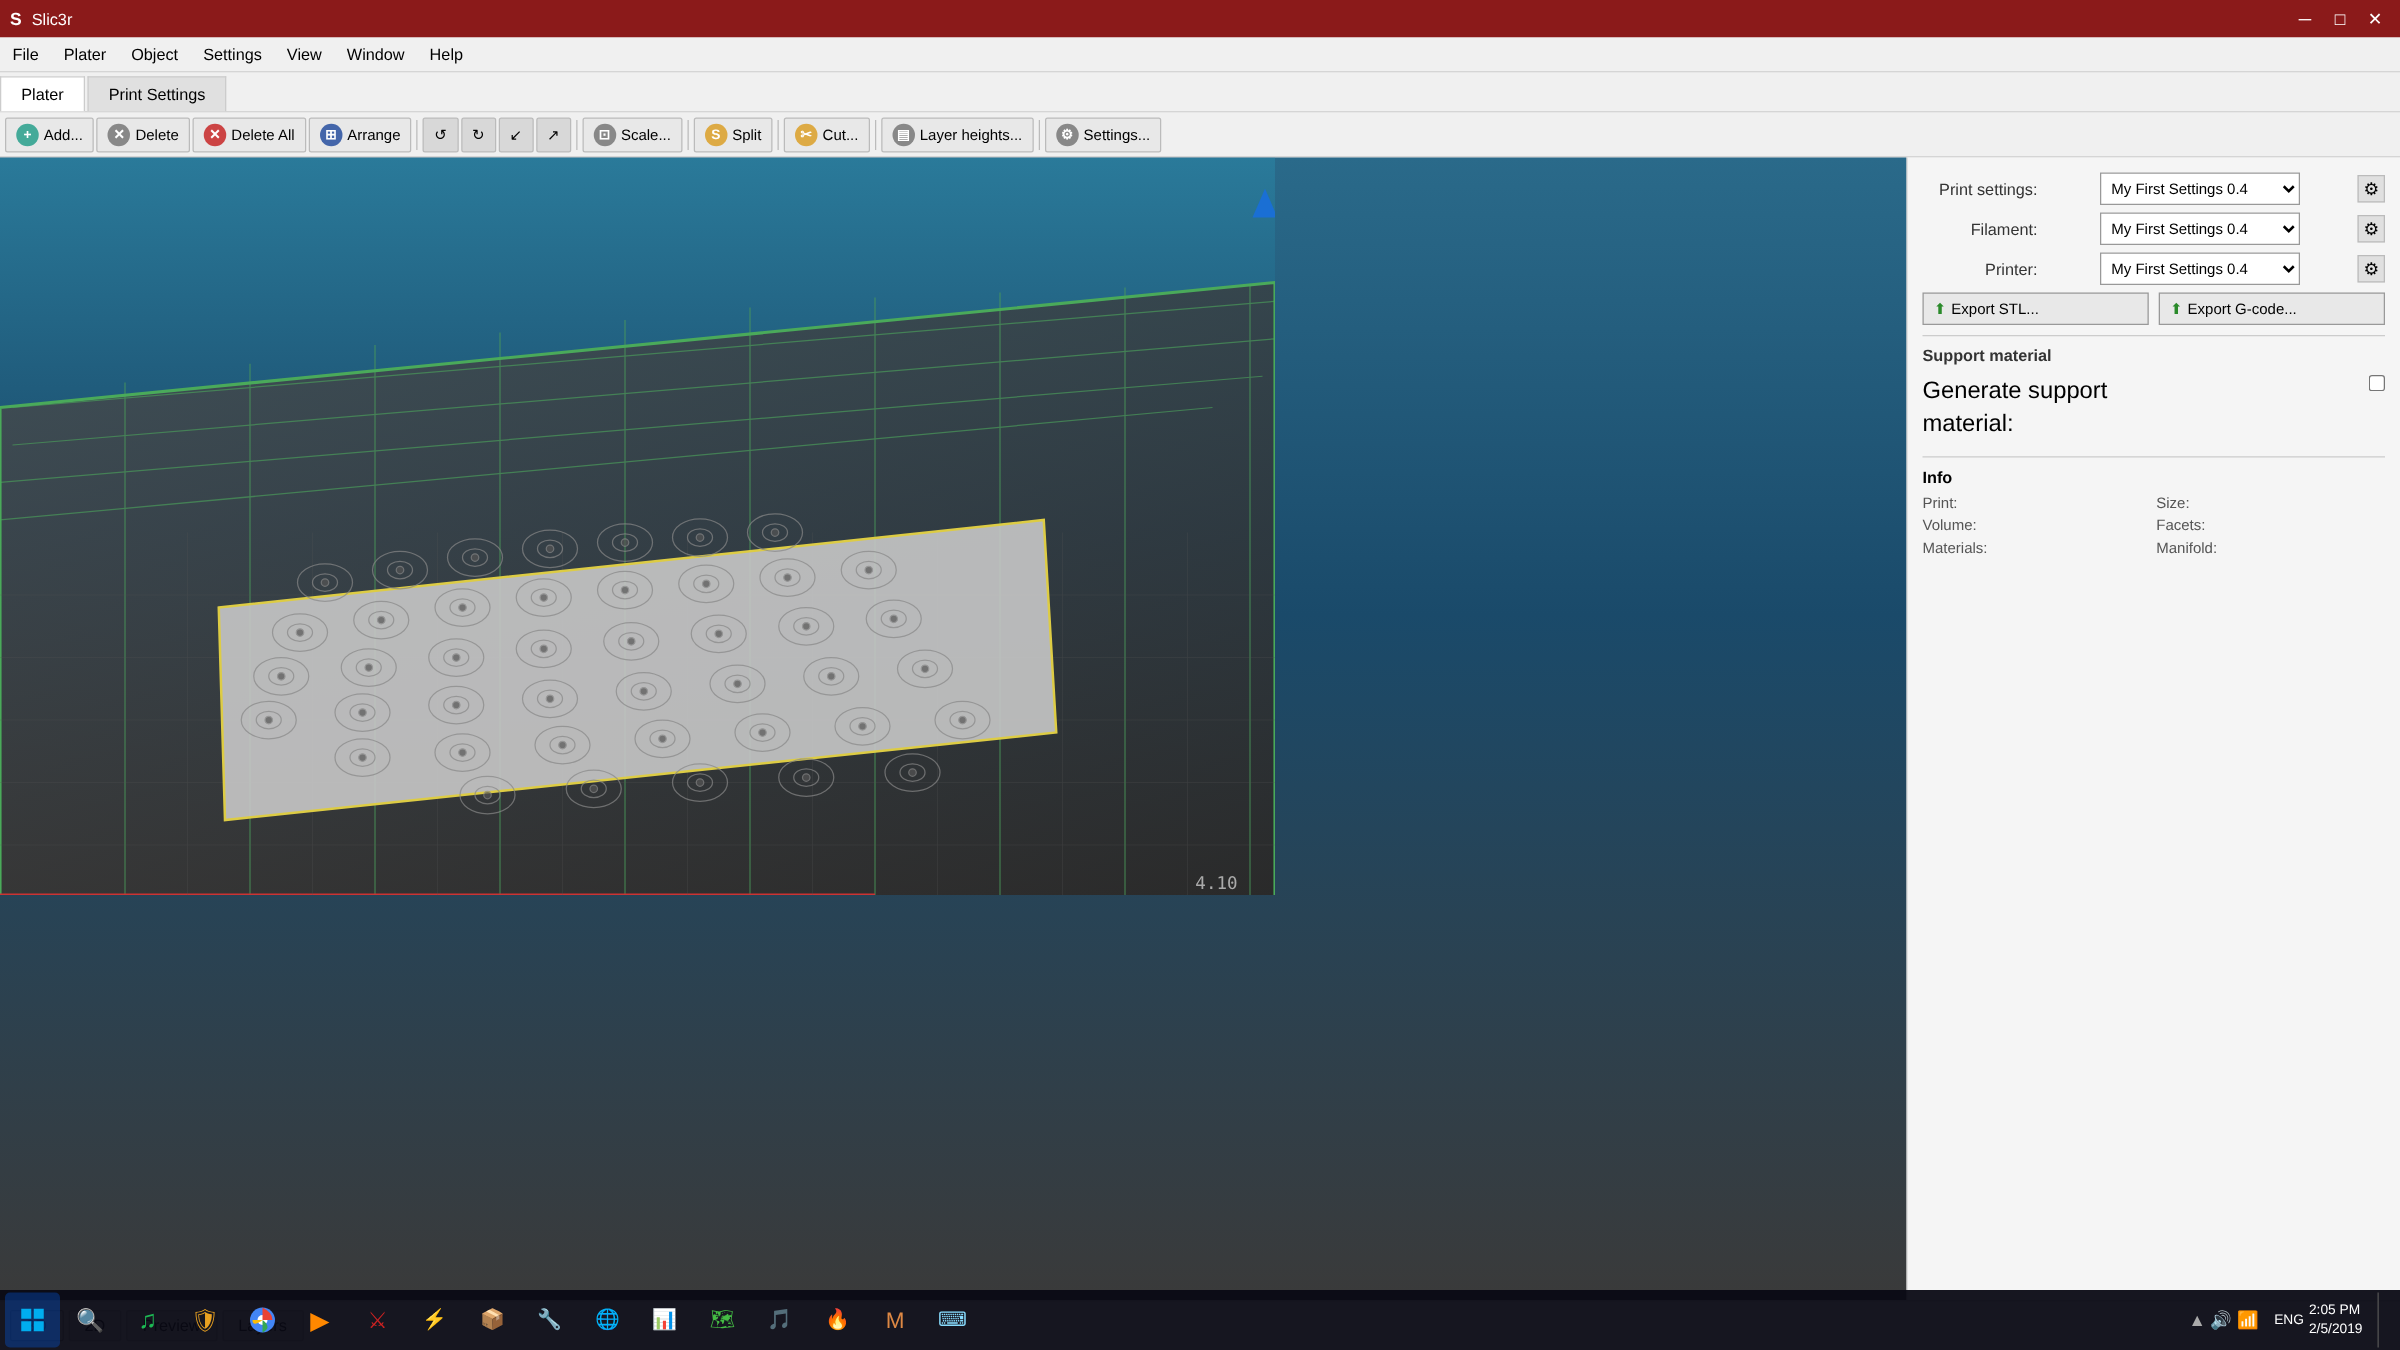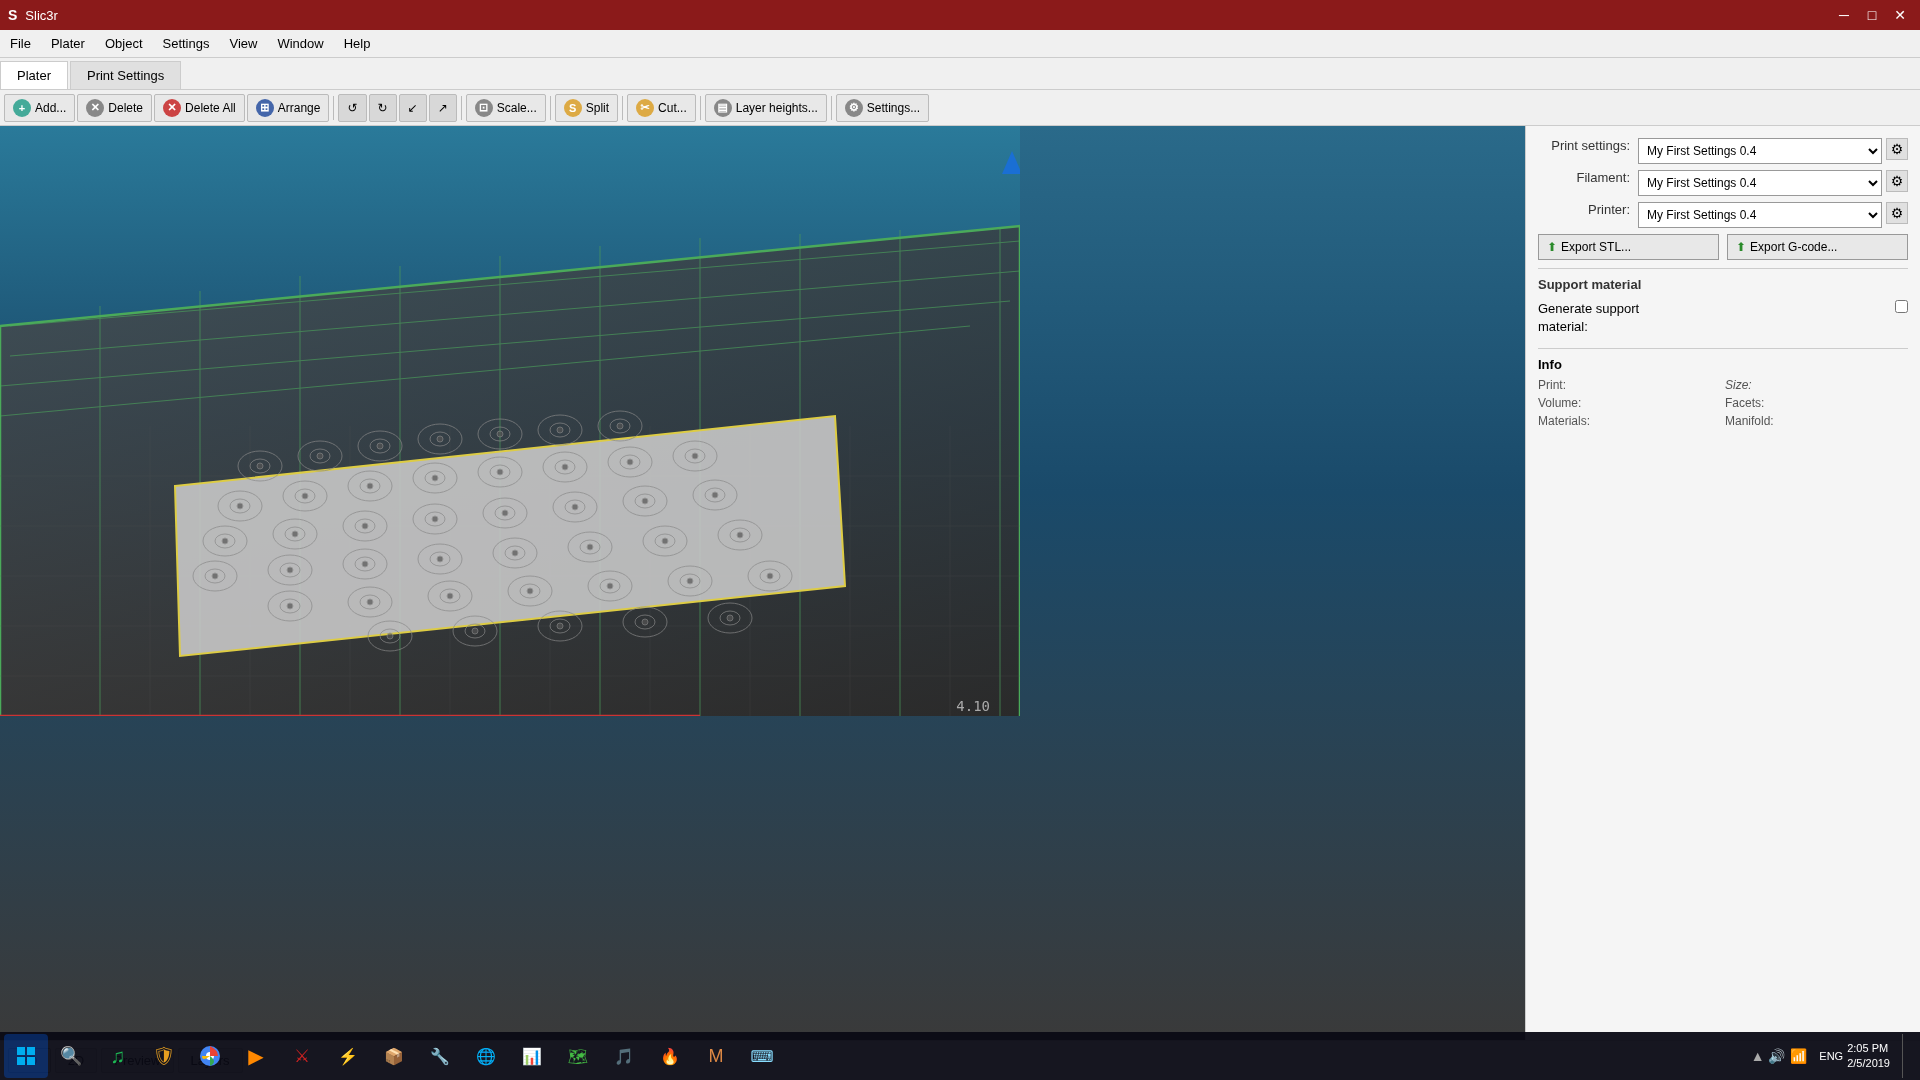--- a/index.html
+++ b/index.html
@@ -74,22 +74,23 @@
       background: #f5f5f5;
       border-left: 1px solid #ccc;
       display: flex;
       flex-direction: column;
       padding: 8px;
       gap: 8px;
       overflow-y: auto;
     }
 
     .settings-row {
-      display: flex; 
+      display: flex; align-items: center;
       margin-bottom: 6px;
+      gap: 42px;
     }
     .settings-label { width: 100px; font-size: 13px; color: #333; text-align: right; padding-right: 8px; }
     .settings-select {
       flex: 1; height: 26px; font-size: 12px;
       border: 1px solid #999; background: white;
       padding: 2px 4px;
     }
     .settings-gear {
       width: 22px; height: 22px; margin-left: 4px;
       background: #e0e0e0; border: 1px solid #bbb;
@@ -192,21 +193,21 @@
       border: none;
       border-top: 1px solid #ccc;
       margin: 8px 0;
     }
 
     .support-checkbox-container {
       display: flex; align-items: flex-start;
       justify-content: space-between;
       padding: 4px 0;
     }
-    .support-label { font-size: 13px; line-height: 1.4; }
+    .support-label { font-size: 19px; line-height: 1.4; }
   </style>
 </head>
 <body>
 
 <div id="titlebar">
   <div id="titlebar-left">
     <span style="font-weight:bold;font-size:14px;">S</span>
     <span>Slic3r</span>
   </div>
   <div id="titlebar-controls">
@@ -581,21 +582,21 @@
       <div class="info-section">
         <div class="info-title">Info</div>
 
 
         <div style="display:grid; grid-template-columns:1fr 1fr; gap:4px; margin-top:6px; font-size:12px;">
           <div>
             <span style="color:#555;">Print:</span>
             <span style="margin-left:4px;"></span>
           </div>
           <div>
-            <span style="color:#555;font-style:italic;">Size:</span>
+            <span style="color:#555;">Size:</span>
             <span style="margin-left:4px;"></span>
           </div>
           <div>
             <span style="color:#555;">Volume:</span>
             <span style="margin-left:4px;"></span>
           </div>
           <div>
             <span style="color:#555;">Facets:</span>
             <span style="margin-left:4px;"></span>
           </div>

